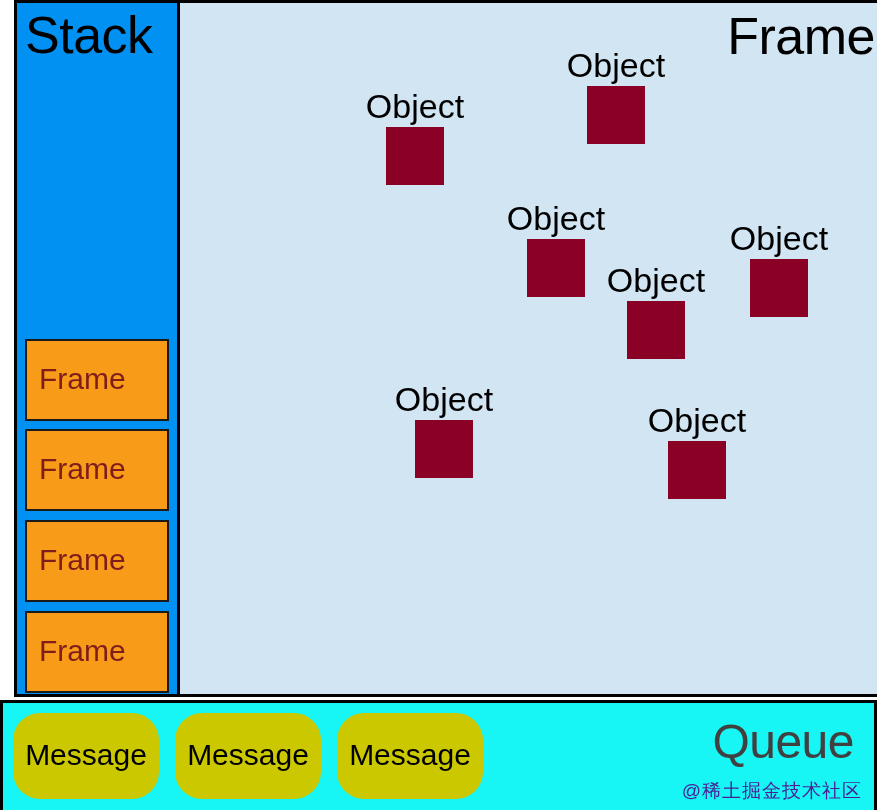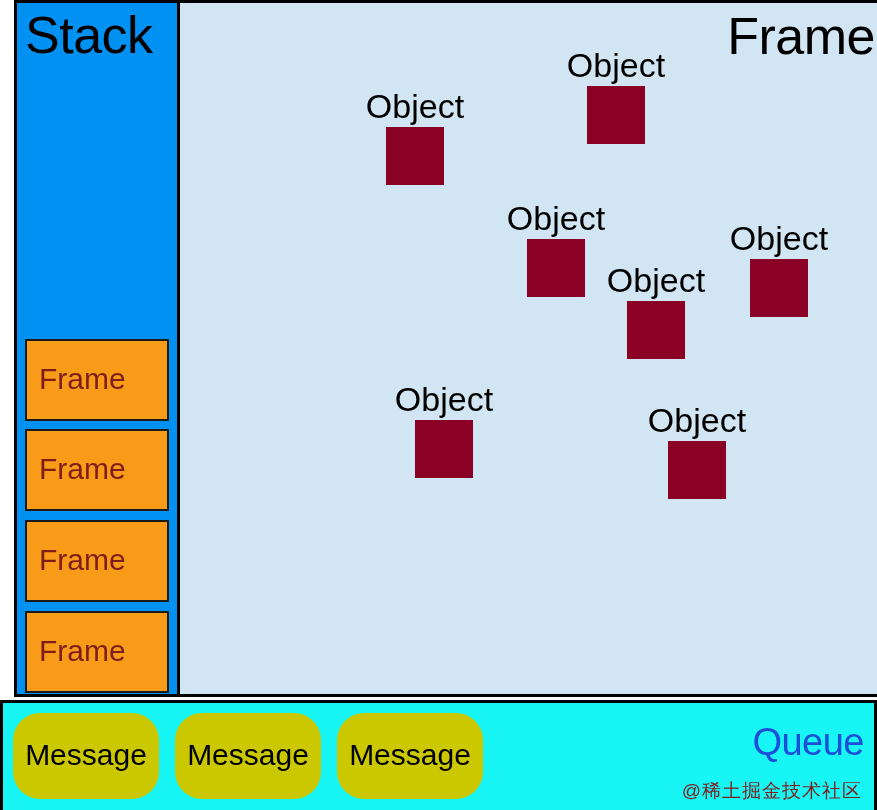--- a/index.html
+++ b/index.html
@@ -130,25 +130,25 @@
     width: 877px;
     height: 110px;
     box-sizing: border-box;
     border: 3px solid #000000;
     border-bottom: none;
     background: #17f5f5;
   }
 
   .queue-title {
     position: absolute;
-    right: 10px;
+    right: 20px;
     top: 6px;
-    font-size: 38px;
+    font-size: 48px;
     line-height: 66px;
-    color: #1d4ed8;
+    color: #404040;
     white-space: nowrap;
     letter-spacing: -0.5px;
   }
 
   .message-box {
     position: absolute;
     top: 10px;
     width: 146px;
     height: 86px;
     background: #ccc800;
@@ -167,21 +167,21 @@
   .message-1 { left: 10px; }
   .message-2 { left: 172px; }
   .message-3 { left: 334px; }
 
   .watermark {
     position: absolute;
     right: 12px;
     bottom: 8px;
     font-size: 19px;
     line-height: 22px;
-    color: #7f1d1d;
+    color: #4c1d95;
     white-space: nowrap;
     letter-spacing: 1px;
   }
 </style>
 </head>
 <body>
 
 <div id="diagram">
 
   <div class="memory-region">

